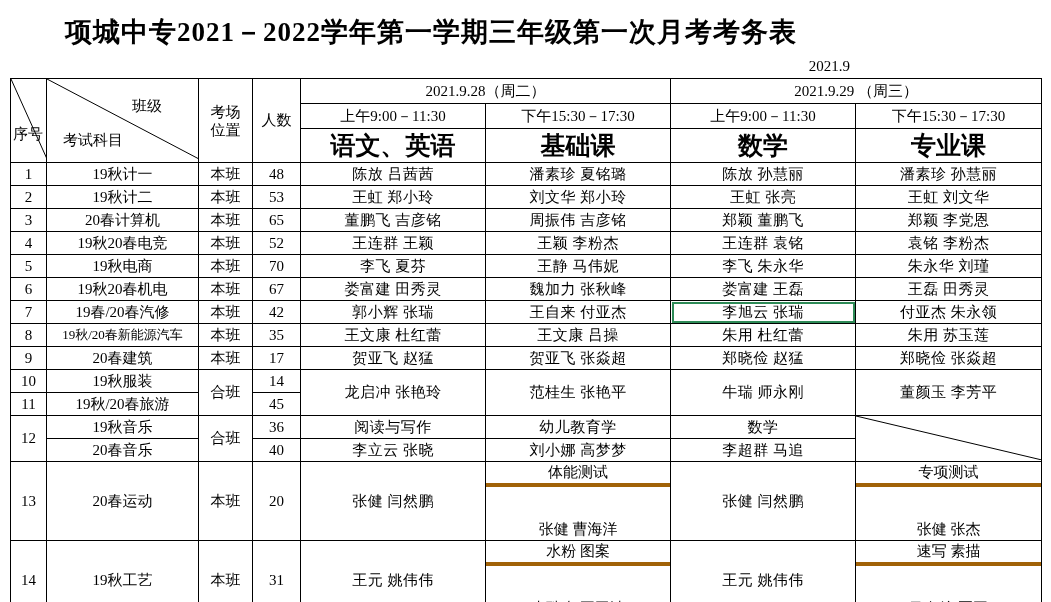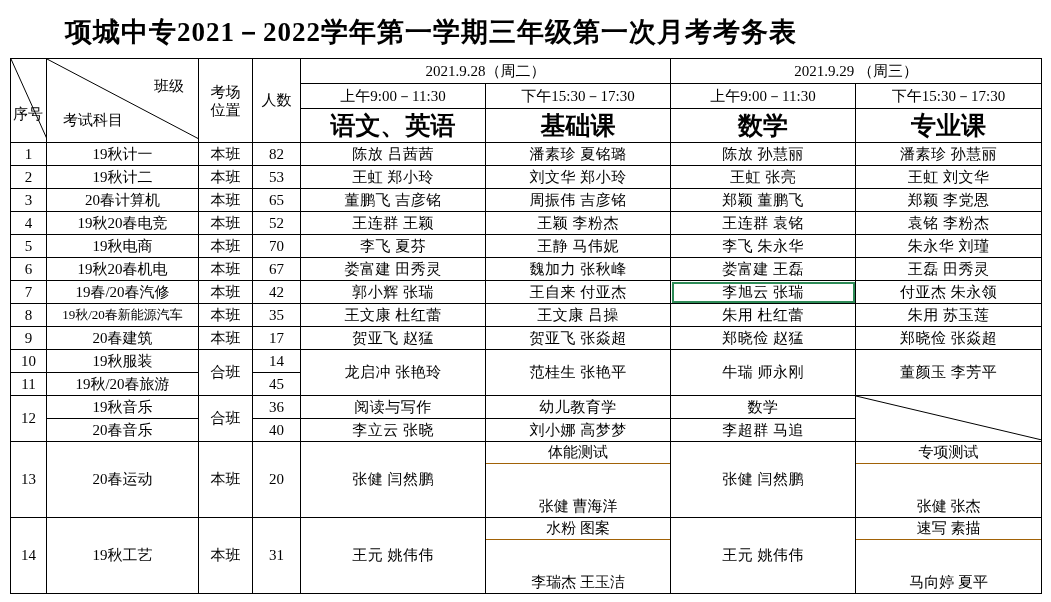--- a/index.html
+++ b/index.html
@@ -61,34 +61,35 @@
     font-size:15px;
     padding:3px 0 0 12px;
     white-space:nowrap;
   }
   .hl{
     outline:2px solid #2e8b57;
     outline-offset:-3px;
   }
   .stack-cell{padding:0;}
   .stack-cell div{
-    border-bottom:1px solid #a16207;
+    border-bottom:4px solid #a16207;
     height:21px;line-height:21px;font-size:15px;
   }
   .stack-cell div:last-child{border-bottom:none;margin-top:32px;}
   .diagcell{position:relative;}
   .diagcell svg{position:absolute;left:0;top:0;}
 </style>
 </head>
 <body>
 
 <div class="page">
 
   <div class="title">项城中专2021－2022学年第一学期三年级第一次月考考务表</div>
 
+  <div class="date-line">2021.9</div>
 
   <table>
     <colgroup>
       <col style="width:36px">
       <col style="width:152px">
       <col style="width:54px">
       <col style="width:48px">
       <col style="width:185px">
       <col style="width:185px">
       <col style="width:185px">
@@ -101,21 +102,21 @@
         <svg width="36" height="80" viewBox="0 0 36 80">
               <line x1="0" y1="0" x2="36" y2="80" stroke="#000" stroke-width="1"></line>
             </svg>
         <span class="t1" style="right:2px;top:2px;font-size:13px;">&nbsp;</span>
         <span class="t2" style="left:2px;bottom:18px;font-size:15px;text-align:center;">序号</span>
       </td>
       <td rowspan="3" class="corner diagcell">
         <svg width="152" height="80" viewBox="0 0 152 80">
               <line x1="0" y1="0" x2="152" y2="80" stroke="#000" stroke-width="1"></line>
             </svg>
-        <span class="t1" style="right:14px;top:18px;">班级</span>
+        <span class="t1" style="right:36px;top:18px;">班级</span>
         <span class="t2" style="left:16px;bottom:12px;">考试科目</span>
       </td>
       <td rowspan="3">
         <div style="line-height:18px;">考场<br>位置</div>
       </td>
       <td rowspan="3">人数</td>
       <td colspan="2" class="hdr-date">2021.9.28（周二）</td>
       <td colspan="2" class="hdr-date">2021.9.29  （周三）</td>
     </tr>
     <tr>
@@ -128,21 +129,21 @@
       <td class="hdr-subj">语文、英语</td>
       <td class="hdr-subj">基础课</td>
       <td class="hdr-subj">数学</td>
       <td class="hdr-subj">专业课</td>
     </tr>
 
     <tr>
       <td class="num">1</td>
       <td class="cls">19秋计一</td>
       <td class="num">本班</td>
-      <td class="num">82</td>
+      <td class="num">48</td>
       <td class="teachers">陈放    吕茜茜</td>
       <td class="teachers">潘素珍   夏铭璐</td>
       <td class="teachers">陈放   孙慧丽</td>
       <td class="teachers">潘素珍   孙慧丽</td>
     </tr>
     <tr>
       <td class="num">2</td>
       <td class="cls">19秋计二</td>
       <td class="num">本班</td>
       <td class="num">53</td>

